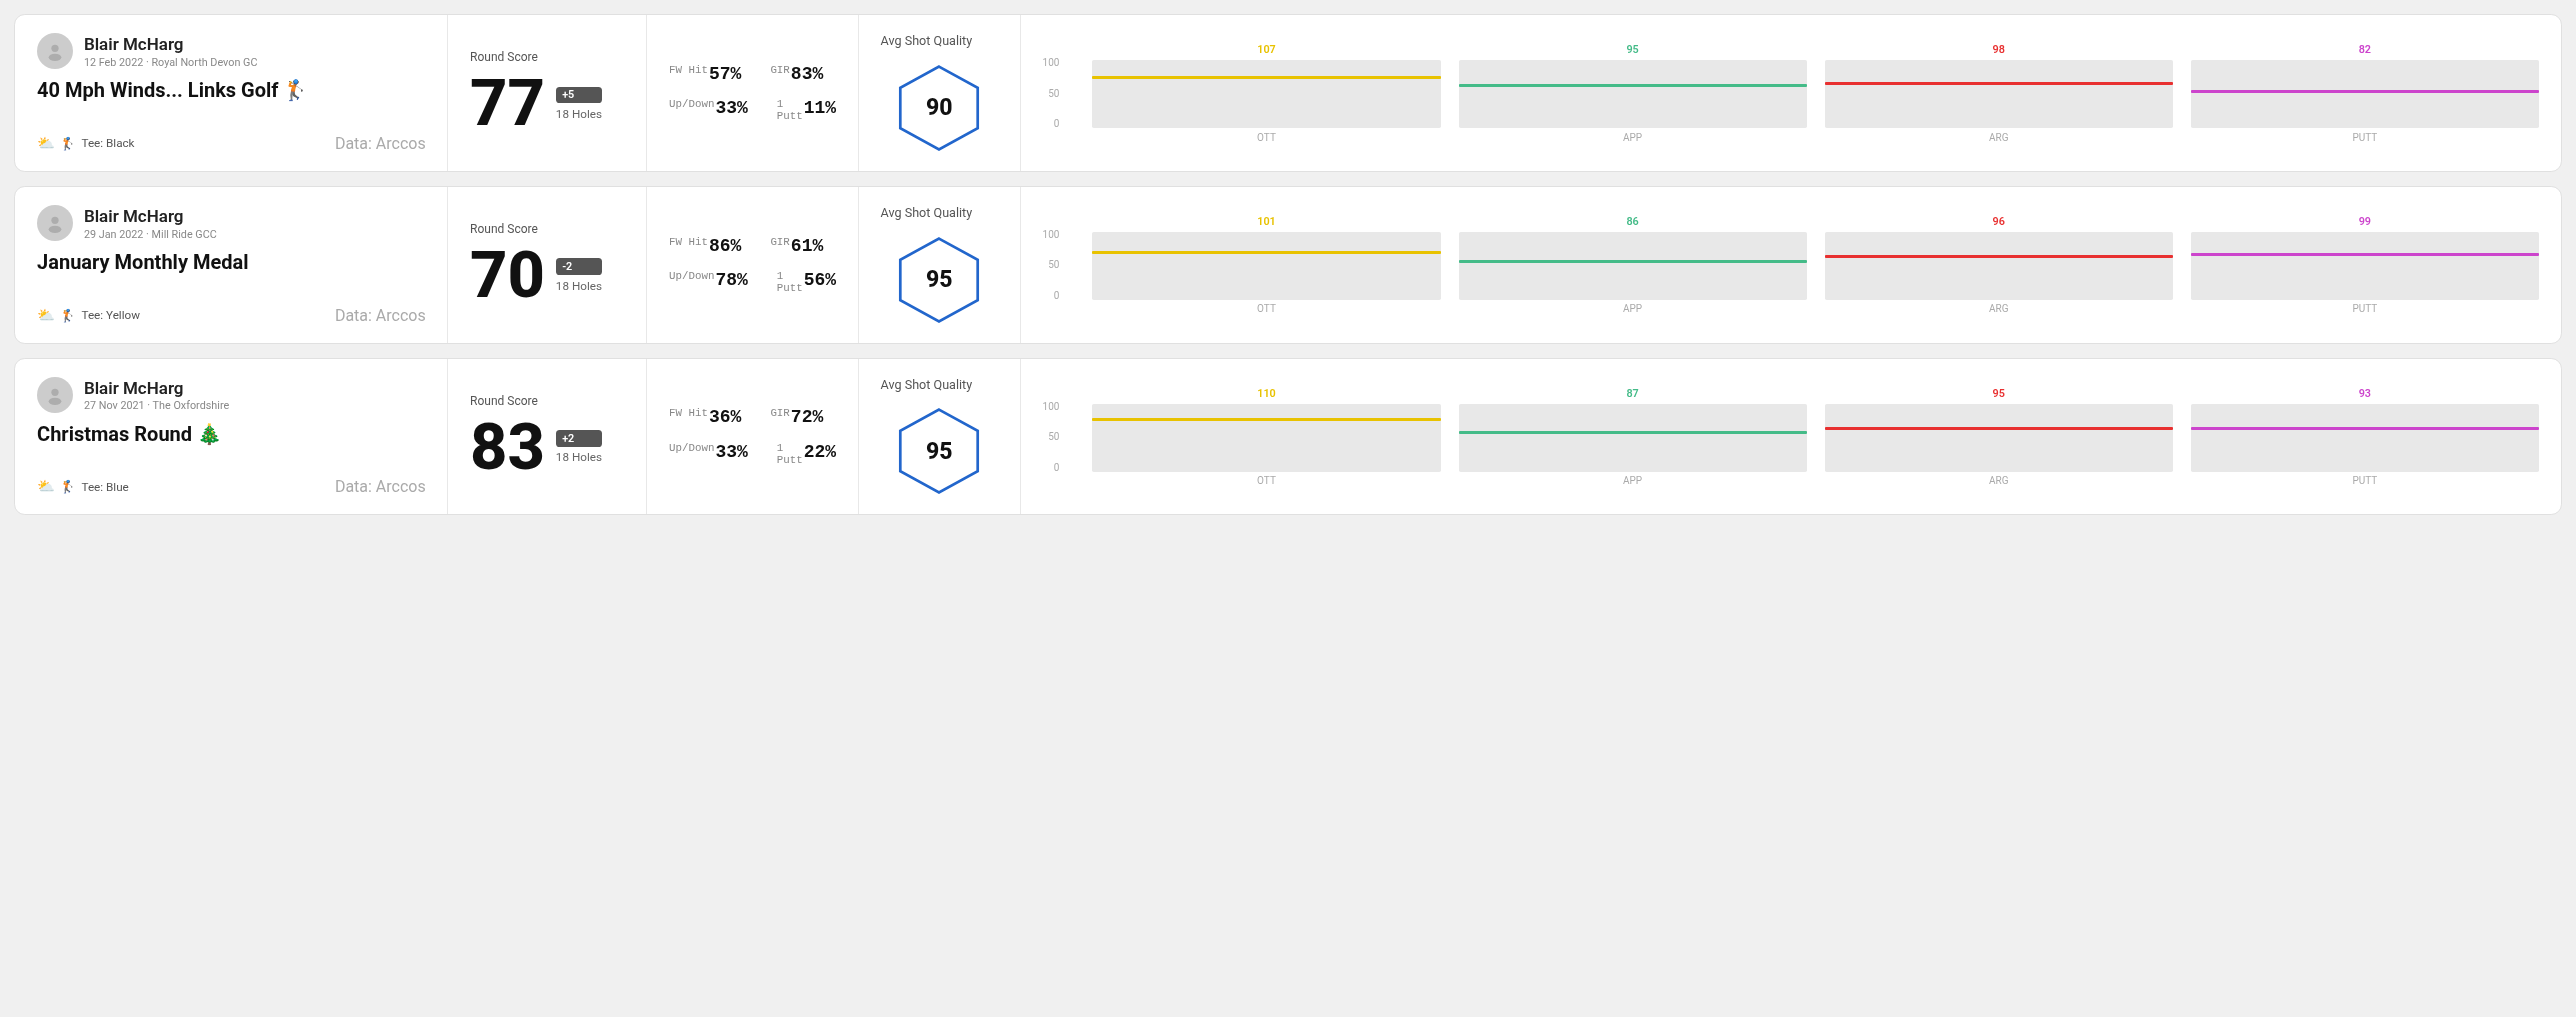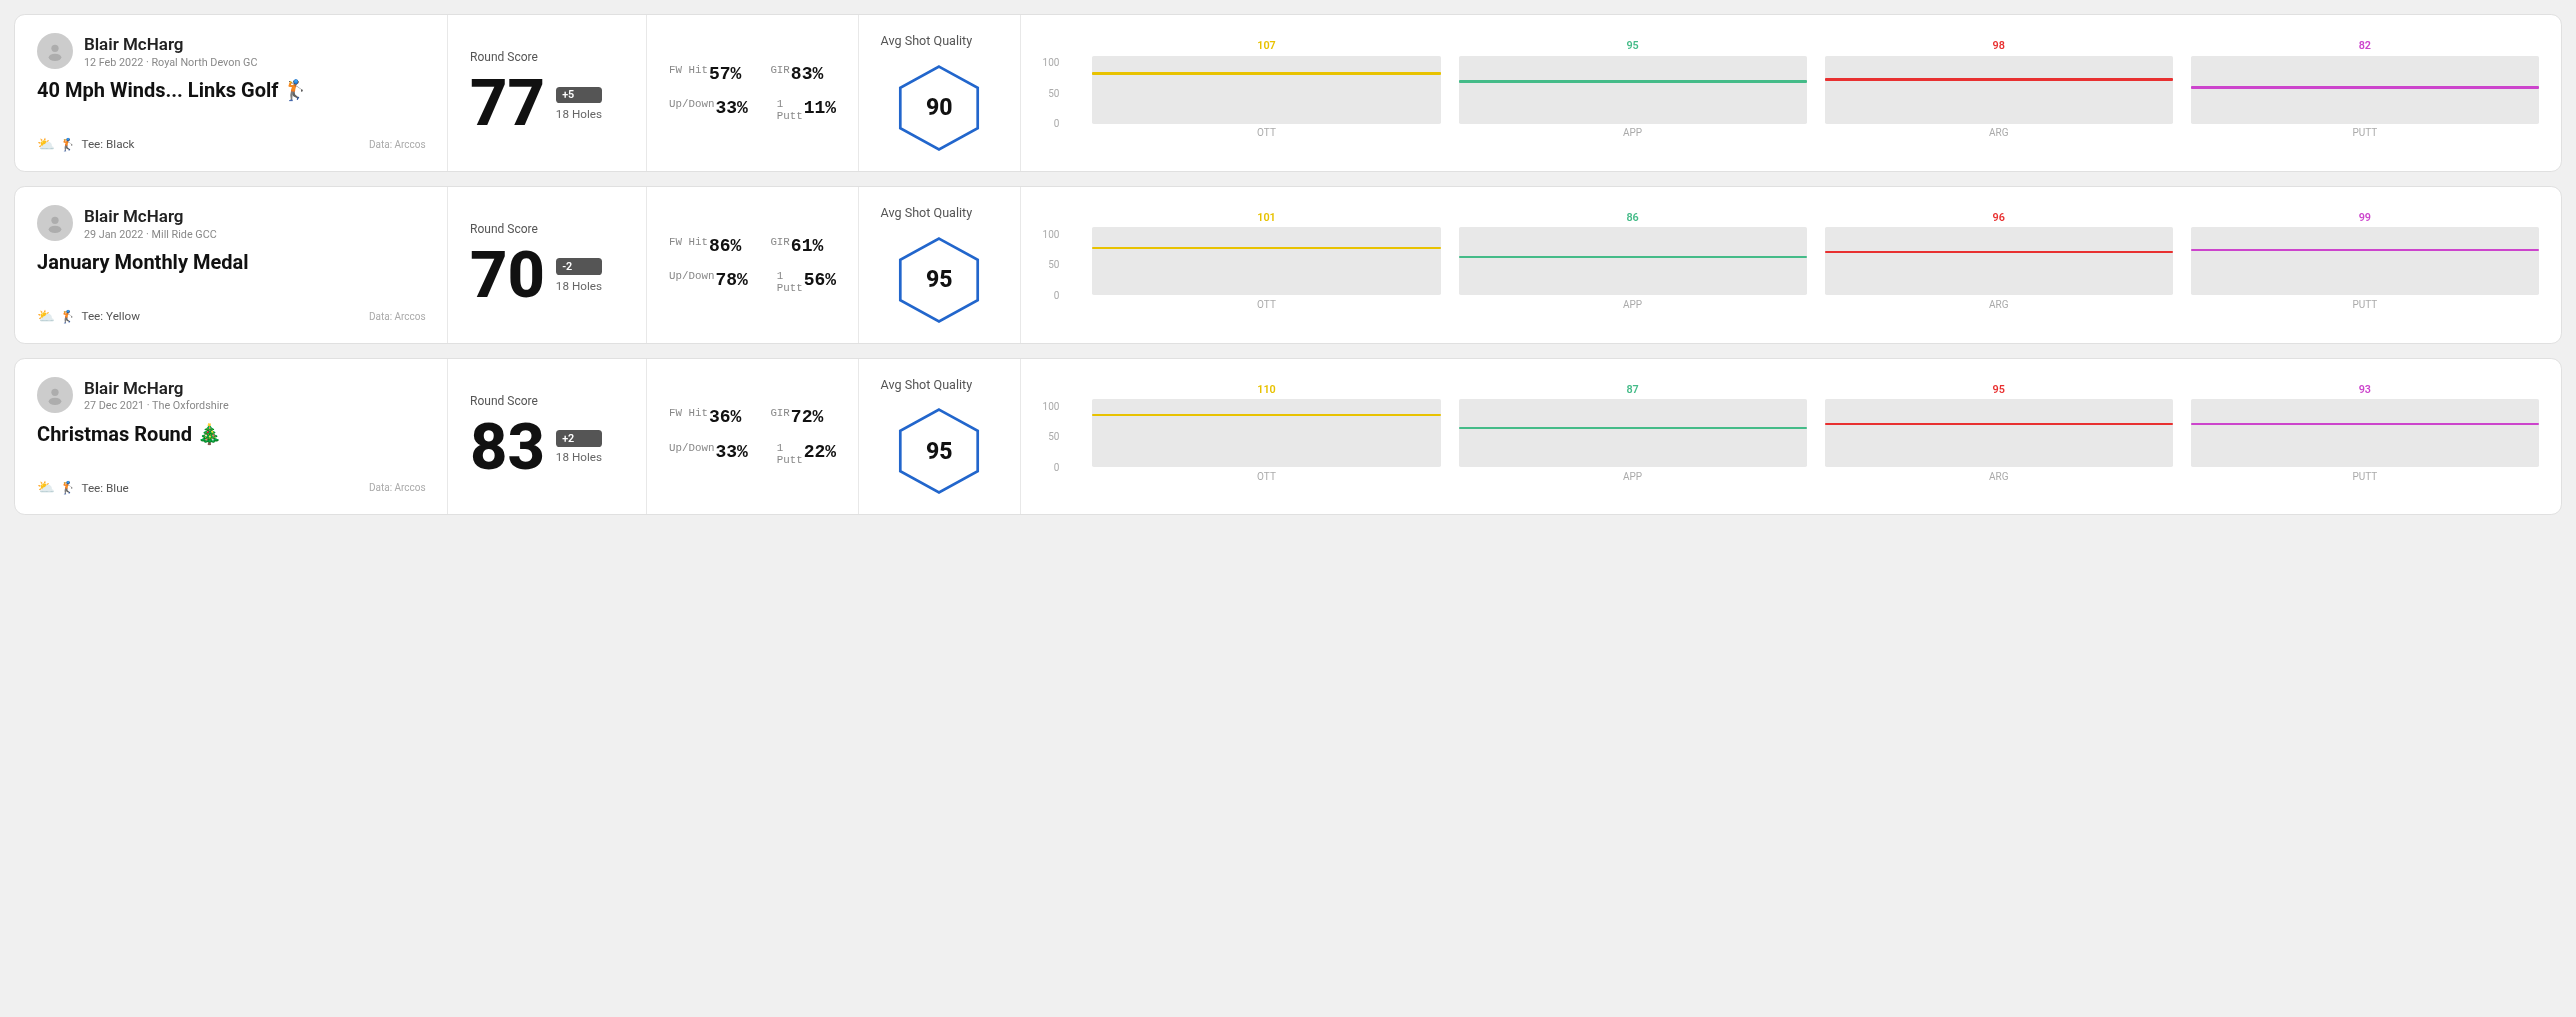--- a/index.html
+++ b/index.html
@@ -69,21 +69,21 @@
       margin-top: 10.8px;
     }
     .tee-info {
       display: flex;
       align-items: center;
       gap: 5.4px;
       font-size: 11.7px;
       color: #555;
     }
     .data-source {
-      font-size: 10px;
+      font-size: 16px;
       color: #aaa;
     }
     .card-score {
       flex: 0 0 199px;
       padding: 18px 21.7px;
       border-right: 0.9px solid #e8e8e8;
       display: flex;
       flex-direction: column;
       justify-content: center;
     }
@@ -205,21 +205,21 @@
       padding-bottom: 18px;
     }
     .chart-y-label {
       font-size: 10px;
       color: #aaa;
       text-align: right;
     }
     .chart-columns {
       display: flex;
       gap: 18px;
-      align-items: flex-start;
+      align-items: center;
       height: 100%;
       flex: 1;
     }
     .chart-col {
       display: flex;
       flex-direction: column;
       align-items: center;
       gap: 3.6px;
       flex: 1;
     }
@@ -494,21 +494,21 @@
         <div>
           <div class="user-info">
             <div class="avatar">
               <svg width="20" height="20" viewBox="0 0 22 22" fill="none">
                 <circle cx="11" cy="8" r="4" fill="#999"></circle>
                 <ellipse cx="11" cy="18" rx="7" ry="4" fill="#999"></ellipse>
               </svg>
             </div>
             <div>
               <div class="user-name">Blair McHarg</div>
-              <div class="user-date">27 Dec 2021 · The Oxfordshire</div>
+              <div class="user-date">27 Nov 2021 · The Oxfordshire</div>
             </div>
           </div>
           <div class="round-title">Christmas Round 🎄</div>
         </div>
         <div class="card-footer">
           <div class="tee-info">
             <span class="icon-cloud">⛅</span>
             <span class="icon-bag">🏌</span>
             <span>Tee: Blue</span>
           </div>

